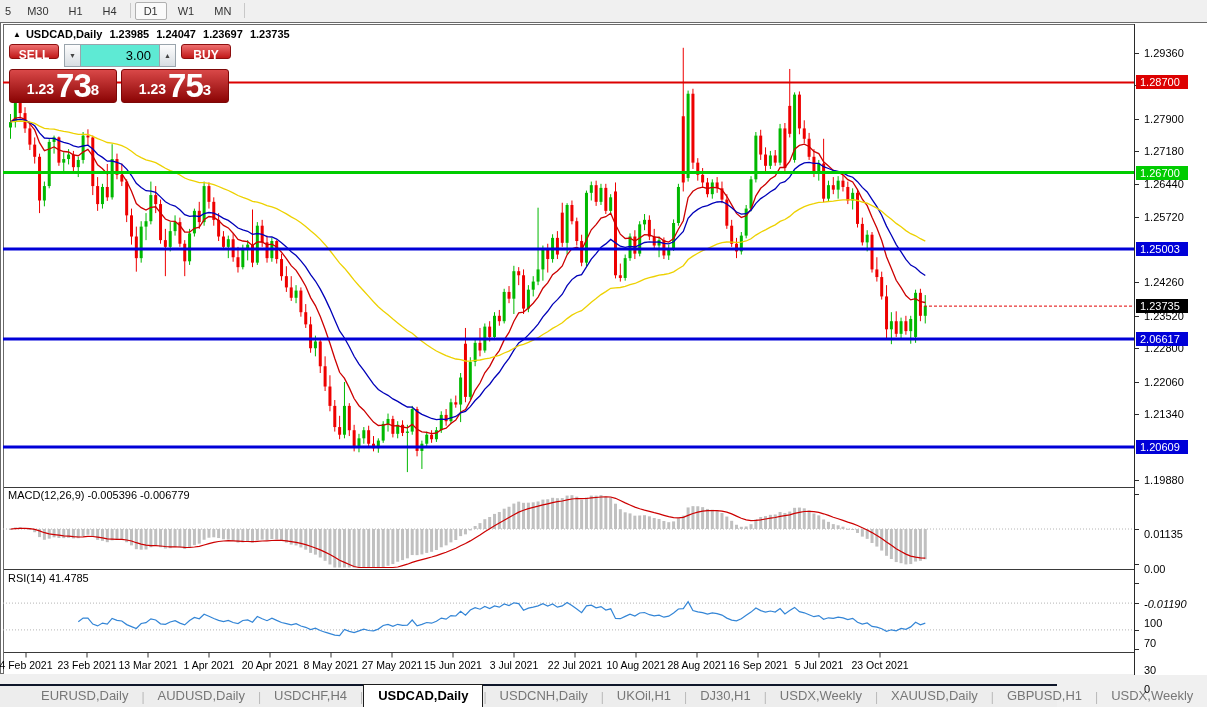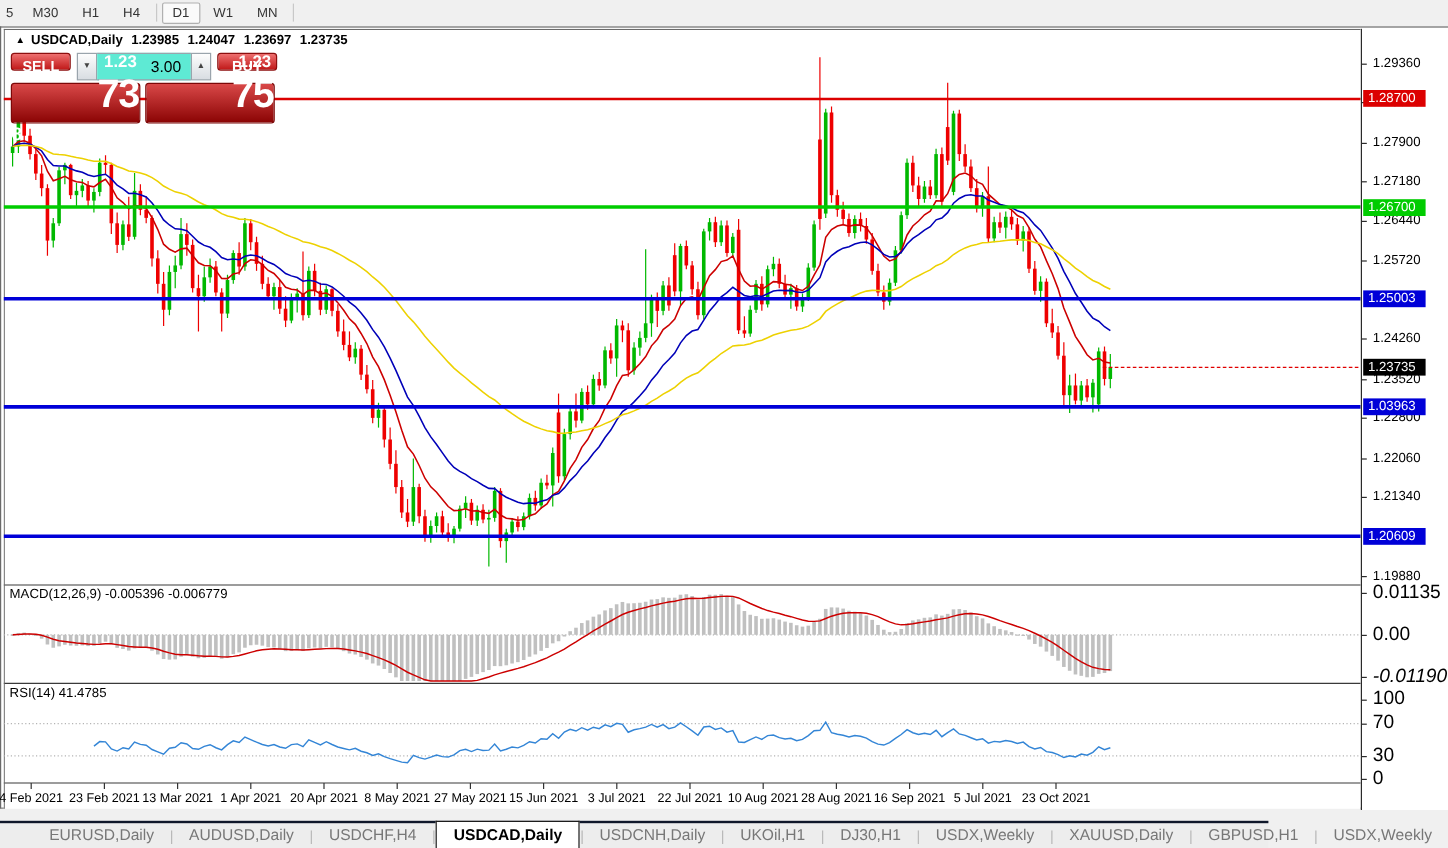--- a/index.html
+++ b/index.html
@@ -33,34 +33,34 @@
        text-align:center; line-height:21px; border:1px solid #8d0f0f; border-radius:3px;
        background:linear-gradient(#ee6f6f,#c01818); cursor:pointer; }
   .btn-sell { margin-right:5px; } .btn-buy { margin-left:5px; }
   .spin-btn { width:17px; height:23px; border:1px solid #9aa4ac; background:linear-gradient(#fdfdfd,#d8dde2);
        font-size:7px; color:#444; text-align:center; line-height:21px; cursor:pointer; }
   .vol-field { width:78px; height:23px; border:1px solid #9aa4ac; border-left:none; border-right:none;
        background:#5eead4; font-size:13px; color:#000; text-align:right; padding:0 8px 0 0; line-height:21px; }
   .tp-row2 { display:flex; margin-top:2px; }
   .tile { width:108px; height:34px; border:1px solid #7d0808; border-radius:3px; color:#fff;
           background:linear-gradient(#d94848,#8b0404); display:flex; align-items:flex-end;
-          justify-content:center; padding-bottom:1px; cursor:pointer;flex-direction:column; }
+          justify-content:center; padding-bottom:1px; cursor:pointer; }
   .tile + .tile { margin-left:4px; }
   .tile .sm { font-size:14px; font-weight:700; line-height:24px; margin-right:2px; }
   .tile .big { font-size:33px; font-weight:700; line-height:30px; letter-spacing:-1px; }
   .tile .sup { font-size:15px; font-weight:700; line-height:40px; align-self:flex-start; }
 
   
   .price-axis { position:absolute; left:1133px; top:1px; width:74px; height:651px;
                 background:#fff; border-left:1px solid #2a2a2a; z-index:4; }
   .pa-label { position:absolute; left:9px; font-size:11px; color:#000; height:12px; line-height:12px; }
   .pa-tick  { position:absolute; left:0; width:4px; height:1px; background:#2a2a2a; }
   .pa-tag   { position:absolute; left:1px; min-width:52px; height:14px; line-height:14px;
               font-size:11px; color:#fff; padding:0 3px 0 4px; z-index:2; }
-  .ind-label{ position:absolute; left:9px; font-size:16px; color:#000; height:12px; line-height:12px; }
+  .ind-label{ position:absolute; left:9px; font-size:11px; color:#000; height:12px; line-height:12px;margin-top:40px; }
 
   
   .panel-caption { position:absolute; left:7px; font-size:11px; color:#000; z-index:3; }
 
   
   .date-label { position:absolute; font-size:10.5px; color:#000; width:80px; text-align:center;
                 top:636px; z-index:3; }
 
   
   .gap-strip { position:absolute; left:0; top:674px; width:1207px; height:10px; background:#f0f0f0; }
@@ -758,21 +758,21 @@
         <div class="pa-label" style="top: 318.234px;">1.22800</div>
         <div class="pa-tick" style="top: 357.568px;"></div>
         <div class="pa-label" style="top: 351.568px;">1.22060</div>
         <div class="pa-tick" style="top: 390px;"></div>
         <div class="pa-label" style="top: 384px;">1.21340</div>
         <div class="pa-tick" style="top: 455.766px;"></div>
         <div class="pa-label" style="top: 449.766px;">1.19880</div>
         <div class="pa-tag" style="top: 51.4685px; background: rgb(220, 0, 0);">1.28700</div>
         <div class="pa-tag" style="top: 141.559px; background: rgb(0, 204, 0);">1.26700</div>
         <div class="pa-tag" style="top: 218px; background: rgb(0, 0, 216);">1.25003</div>
-        <div class="pa-tag" style="top: 308.09px; background: rgb(0, 0, 216);">1.03963</div>
+        <div class="pa-tag" style="top: 308.09px; background: rgb(0, 0, 216);">2.06617</div>
         <div class="pa-tag" style="top: 415.928px; background: rgb(0, 0, 216);">1.20609</div>
         <div class="pa-tag" style="top: 275.117px; background: rgb(0, 0, 0);">1.23735</div>
         <div class="pa-tick" style="top: 470px;"></div>
         <div class="ind-label" style="top: 464px;">0.01135</div>
         <div class="pa-tick" style="top: 505px;"></div>
         <div class="ind-label" style="top: 499px;">0.00</div>
         <div class="pa-tick" style="top: 540px;"></div>
         <div class="ind-label" style="top: 534px; font-style: italic;">-0.01190</div>
         <div class="pa-tick" style="top: 559px;"></div>
         <div class="ind-label" style="top: 553px;">100</div>

